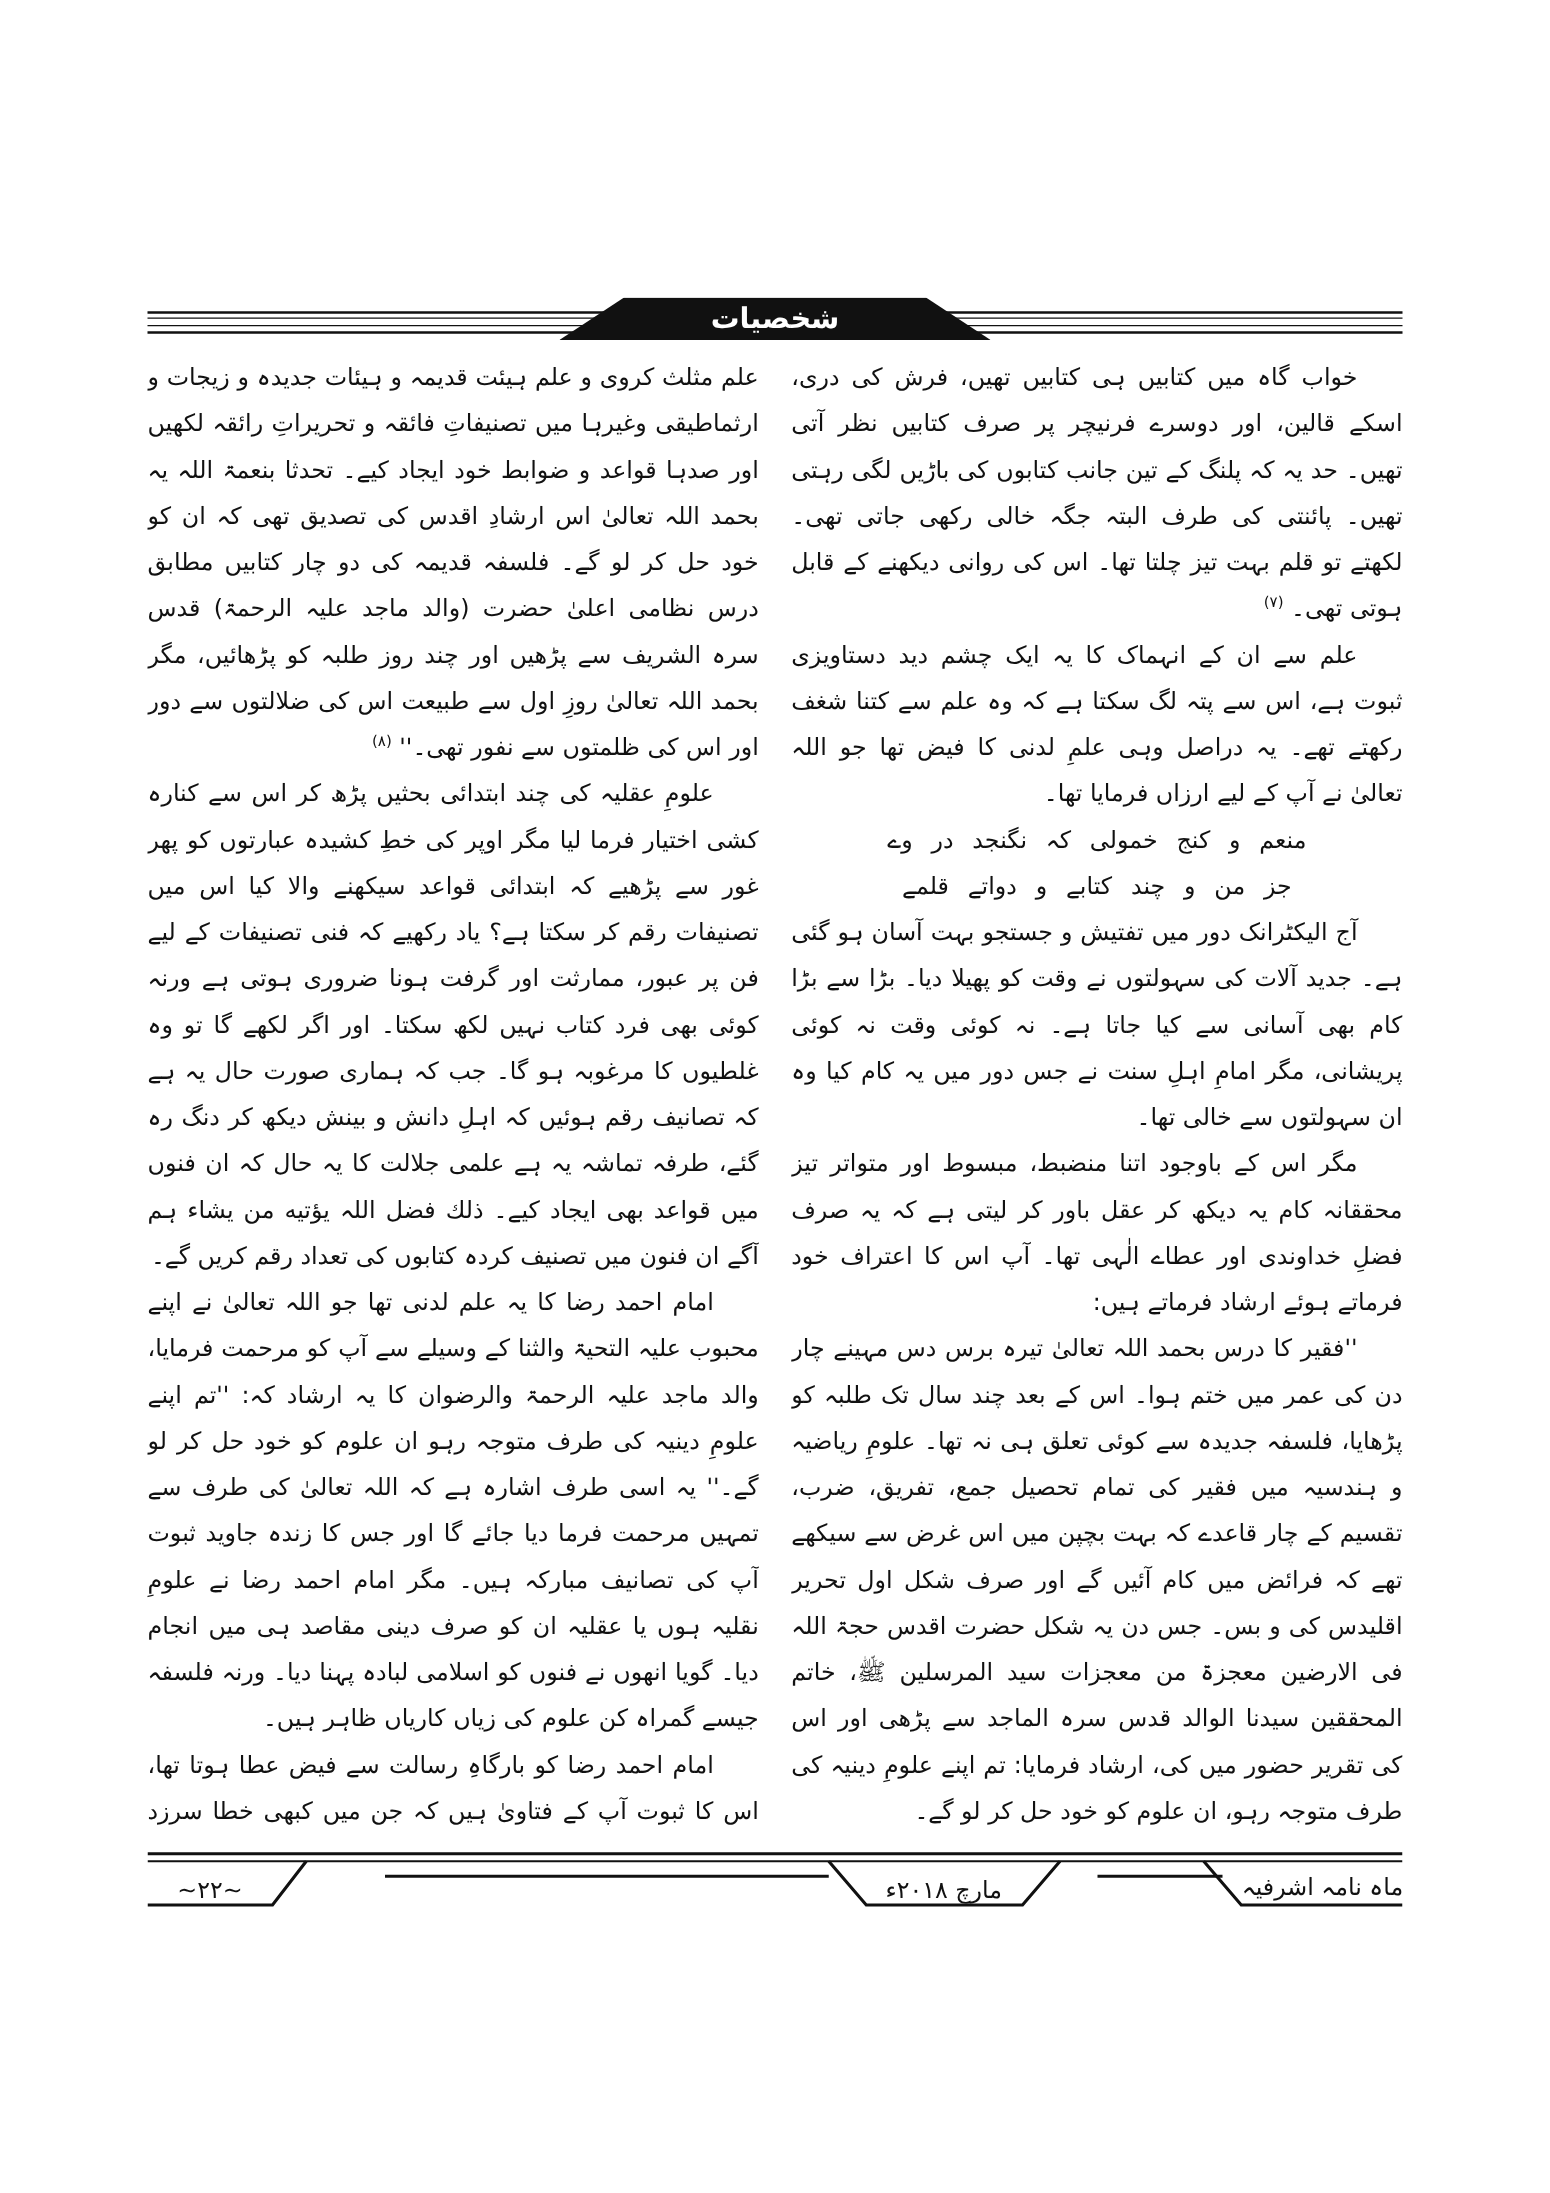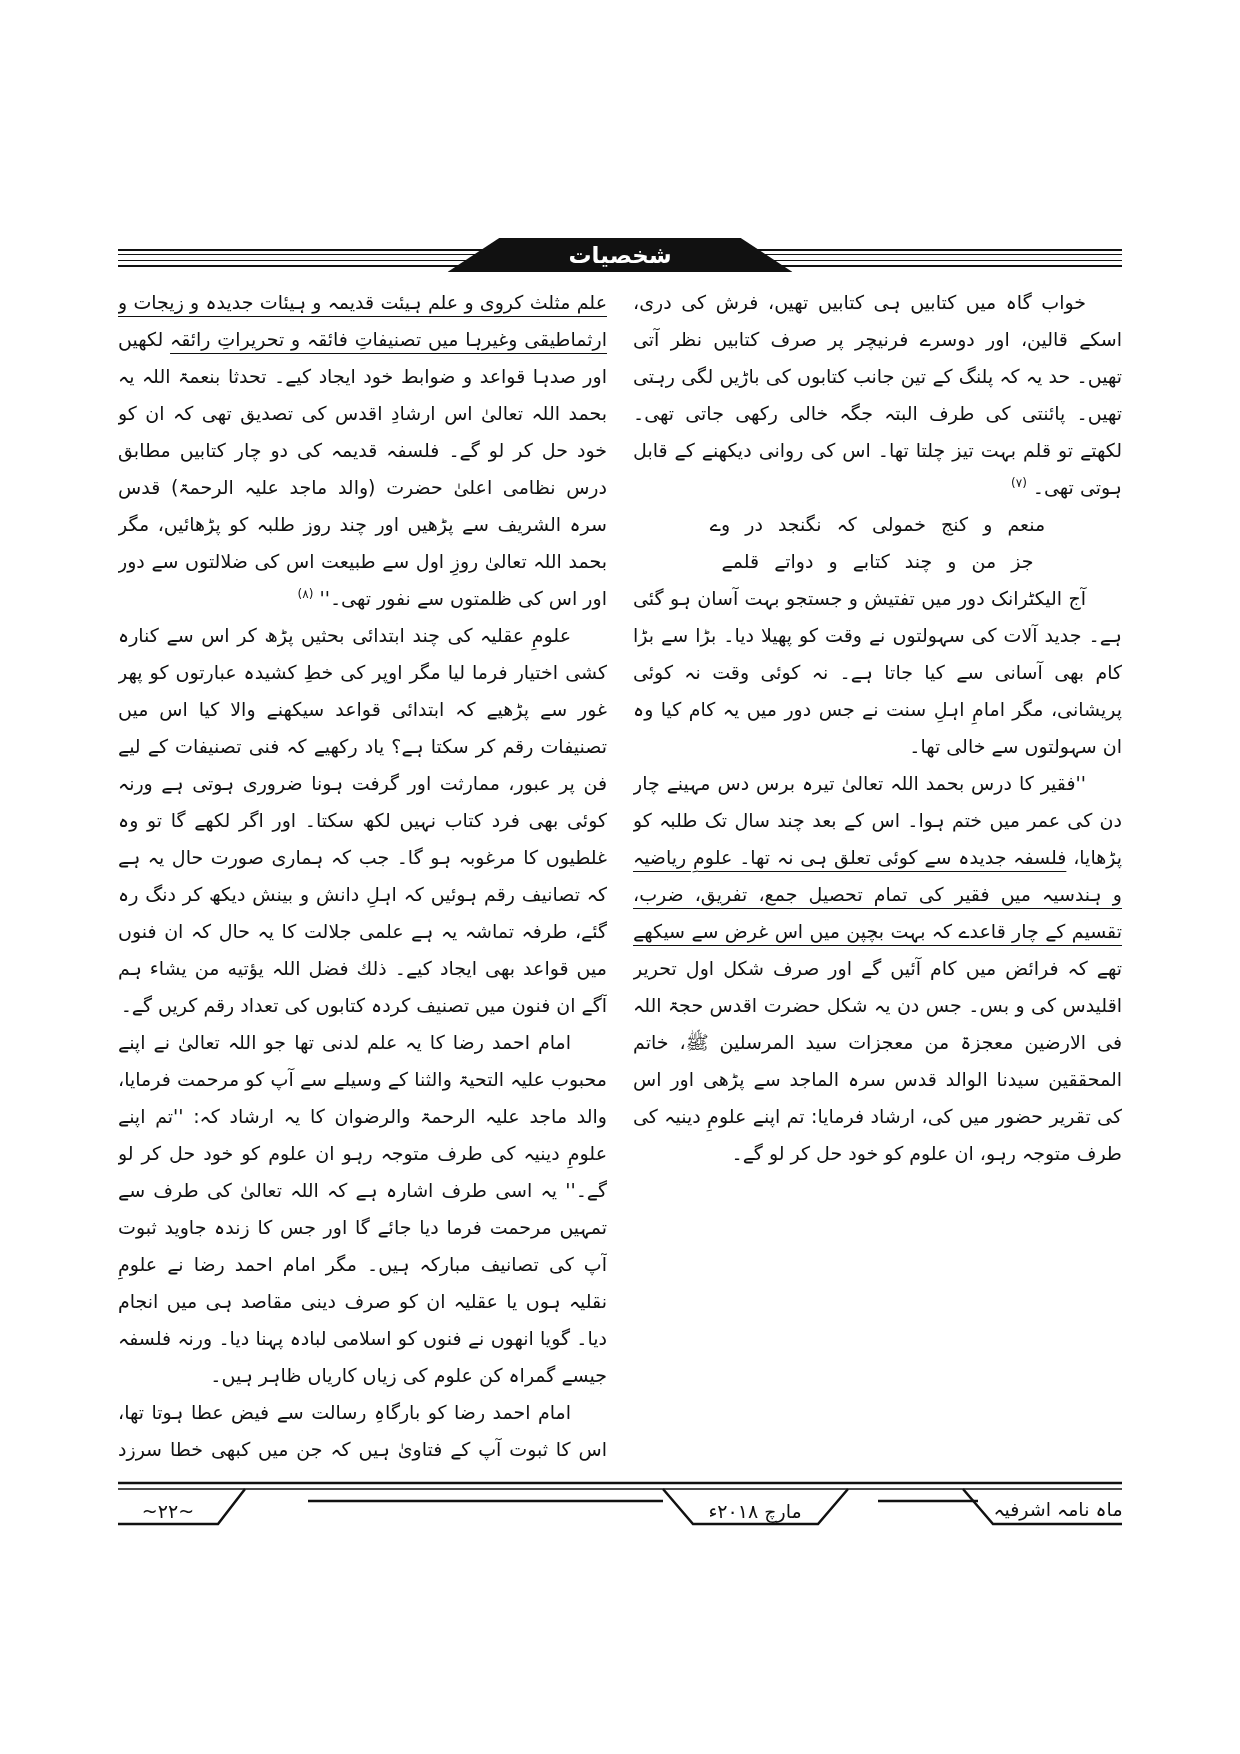--- a/index.html
+++ b/index.html
@@ -37,21 +37,21 @@
   }
   .column {
     flex:1 1 0; overflow:hidden;
     direction:rtl; text-align:justify;
     font-size:19px; line-height:37px;
   }
   .para { margin:0; text-indent:36px; }
   .para.flush { text-indent:0; }
   .para.verse { text-align:center; text-indent:0; word-spacing:9px; }
   .verse-line { display:block; }
-  .u { text-decoration:underline; text-underline-offset:7px; }
+  .u { text-underline-offset:7px; }
   sup.ref { font-size:12px; line-height:0; vertical-align:super; }
 
   
   .footer { position:absolute; top:1476px; left:124px; right:118px; height:62px;text-decoration:underline; }
   .footer svg { display:block; }
   .footer text {
     font-family:"DejaVu Sans", sans-serif;
     font-size:19px; fill:#111; direction:rtl;
   }
 </style>
@@ -66,25 +66,27 @@
     <div class="rule r3"></div>
     <div class="rule r4"></div>
     <div class="banner">
       <span class="banner-title">شخصیات</span>
     </div>
   </div>
 
   <div class="content">
     <div class="column">
         <p class="para"><span>خواب گاہ میں کتابیں ہی کتابیں تھیں، فرش کی دری، اسکے قالین، اور دوسرے فرنیچر پر صرف کتابیں نظر آتی تھیں۔ حد یہ کہ پلنگ کے تین جانب کتابوں کی باڑیں لگی رہتی تھیں۔ پائنتی کی طرف البتہ جگہ خالی رکھی جاتی تھی۔ لکھتے تو قلم بہت تیز چلتا تھا۔ اس کی روانی دیکھنے کے قابل ہوتی تھی۔ </span><sup class="ref">(۷)</sup></p>
+        <p class="para"><span>علم سے ان کے انہماک کا یہ ایک چشم دید دستاویزی ثبوت ہے، اس سے پتہ لگ سکتا ہے کہ وہ علم سے کتنا شغف رکھتے تھے۔ یہ دراصل وہی علمِ لدنی کا فیض تھا جو اللہ تعالیٰ نے آپ کے لیے ارزاں فرمایا تھا۔</span></p>
         <p class="para verse">
           <span class="verse-line">منعم و کنج خمولی کہ نگنجد در وے</span>
           <span class="verse-line">جز من و چند کتابے و دواتے قلمے</span>
         </p>
         <p class="para"><span>آج الیکٹرانک دور میں تفتیش و جستجو بہت آسان ہو گئی ہے۔ جدید آلات کی سہولتوں نے وقت کو پھیلا دیا۔ بڑا سے بڑا کام بھی آسانی سے کیا جاتا ہے۔ نہ کوئی وقت نہ کوئی پریشانی، مگر امامِ اہلِ سنت نے جس دور میں یہ کام کیا وہ ان سہولتوں سے خالی تھا۔</span></p>
+        <p class="para"><span>مگر اس کے باوجود اتنا منضبط، مبسوط اور متواتر تیز محققانہ کام یہ دیکھ کر عقل باور کر لیتی ہے کہ یہ صرف فضلِ خداوندی اور عطاے الٰہی تھا۔ آپ اس کا اعتراف خود فرماتے ہوئے ارشاد فرماتے ہیں:</span></p>
         <p class="para"><span>''فقیر کا درس بحمد اللہ تعالیٰ تیرہ برس دس مہینے چار دن کی عمر میں ختم ہوا۔ اس کے بعد چند سال تک طلبہ کو پڑھایا، </span><span class="u">فلسفہ جدیدہ سے کوئی تعلق ہی نہ تھا۔ علومِ ریاضیہ و ہندسیہ میں فقیر کی تمام تحصیل جمع، تفریق، ضرب، تقسیم کے چار قاعدے کہ بہت بچپن میں اس غرض سے سیکھے</span><span> تھے کہ فرائض میں کام آئیں گے اور صرف شکل اول تحریر اقلیدس کی و بس۔ جس دن یہ شکل حضرت اقدس حجۃ اللہ فی الارضین معجزۃ من معجزات سید المرسلین ﷺ، خاتم المحققین سیدنا الوالد قدس سرہ الماجد سے پڑھی اور اس کی تقریر حضور میں کی، ارشاد فرمایا: تم اپنے علومِ دینیہ کی طرف متوجہ رہو، ان علوم کو خود حل کر لو گے۔ </span></p>
       </div>
     <div class="column">
         <p class="para flush"><span class="u">علم مثلث کروی و علم ہیئت قدیمہ و ہیئات جدیدہ و زیجات و ارثماطیقی وغیرہا میں تصنیفاتِ فائقہ و تحریراتِ رائقہ</span><span> لکھیں اور صدہا قواعد و ضوابط خود ایجاد کیے۔ تحدثا بنعمۃ اللہ یہ بحمد اللہ تعالیٰ اس ارشادِ اقدس کی تصدیق تھی کہ ان کو خود حل کر لو گے۔ فلسفہ قدیمہ کی دو چار کتابیں مطابق درس نظامی اعلیٰ حضرت (والد ماجد علیہ الرحمۃ) قدس سرہ الشریف سے پڑھیں اور چند روز طلبہ کو پڑھائیں، مگر بحمد اللہ تعالیٰ روزِ اول سے طبیعت اس کی ضلالتوں سے دور اور اس کی ظلمتوں سے نفور تھی۔'' </span><sup class="ref">(۸)</sup></p>
         <p class="para"><span>علومِ عقلیہ کی چند ابتدائی بحثیں پڑھ کر اس سے کنارہ کشی اختیار فرما لیا مگر اوپر کی خطِ کشیدہ عبارتوں کو پھر غور سے پڑھیے کہ ابتدائی قواعد سیکھنے والا کیا اس میں تصنیفات رقم کر سکتا ہے؟ یاد رکھیے کہ فنی تصنیفات کے لیے فن پر عبور، ممارثت اور گرفت ہونا ضروری ہوتی ہے ورنہ کوئی بھی فرد کتاب نہیں لکھ سکتا۔ اور اگر لکھے گا تو وہ غلطیوں کا مرغوبہ ہو گا۔ جب کہ ہماری صورت حال یہ ہے کہ تصانیف رقم ہوئیں کہ اہلِ دانش و بینش دیکھ کر دنگ رہ گئے، طرفہ تماشہ یہ ہے علمی جلالت کا یہ حال کہ ان فنوں میں قواعد بھی ایجاد کیے۔ ذلك فضل اللہ یؤتیه من یشاء ہم آگے ان فنون میں تصنیف کردہ کتابوں کی تعداد رقم کریں گے۔</span></p>
         <p class="para"><span>امام احمد رضا کا یہ علم لدنی تھا جو اللہ تعالیٰ نے اپنے محبوب علیہ التحیۃ والثنا کے وسیلے سے آپ کو مرحمت فرمایا، والد ماجد علیہ الرحمۃ والرضوان کا یہ ارشاد کہ: ''تم اپنے علومِ دینیہ کی طرف متوجہ رہو ان علوم کو خود حل کر لو گے۔'' یہ اسی طرف اشارہ ہے کہ اللہ تعالیٰ کی طرف سے تمہیں مرحمت فرما دیا جائے گا اور جس کا زندہ جاوید ثبوت آپ کی تصانیف مبارکہ ہیں۔ مگر امام احمد رضا نے علومِ نقلیہ ہوں یا عقلیہ ان کو صرف دینی مقاصد ہی میں انجام دیا۔ گویا انھوں نے فنوں کو اسلامی لبادہ پہنا دیا۔ ورنہ فلسفہ جیسے گمراہ کن علوم کی زیاں کاریاں ظاہر ہیں۔</span></p>
         <p class="para"><span>امام احمد رضا کو بارگاہِ رسالت سے فیض عطا ہوتا تھا، اس کا ثبوت آپ کے فتاویٰ ہیں کہ جن میں کبھی خطا سرزد نہیں ہوئی اور نہ آپ کو کسی مسئلے میں رجوع کرنے کی ضرورت پڑی۔</span></p>
       </div>
   </div>
 

